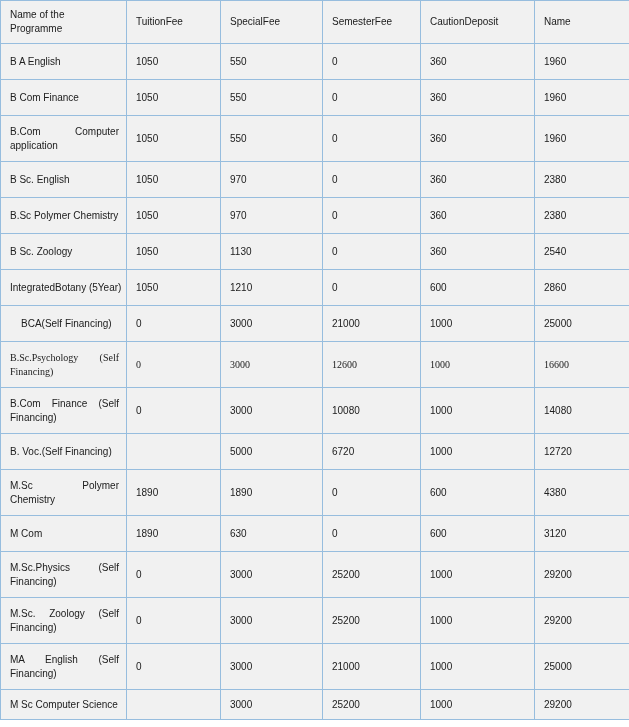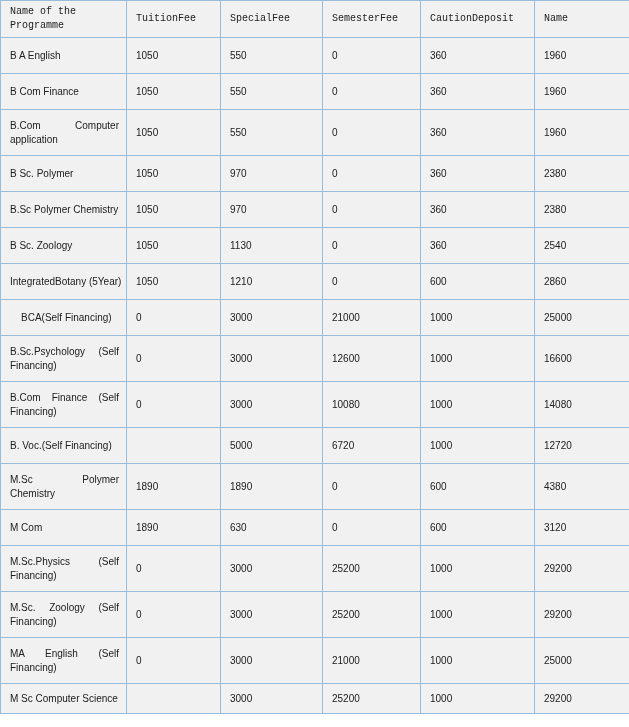--- a/index.html
+++ b/index.html
@@ -46,21 +46,21 @@
 <table class="fees">
   <colgroup>
       <col style="width: 126px;">
       <col style="width: 94px;">
       <col style="width: 102px;">
       <col style="width: 98px;">
       <col style="width: 114px;">
       <col style="width: 95px;">
     </colgroup>
   <thead>
-    <tr style="height: 37px; font-family: Liberation Mono, monospace;">
+    <tr style="height: 43px;">
         <th>
           <span class="jline2">Name of the</span>
           <span class="jline2">Programme</span>
         </th>
         <th>TuitionFee</th>
         <th>SpecialFee</th>
         <th>SemesterFee</th>
         <th>CautionDeposit</th>
         <th>Name</th>
       </tr>
@@ -87,21 +87,21 @@
           <span class="jline">B.Com Computer</span>
           <span class="jline2">application</span>
         </td>
         <td>1050</td>
         <td>550</td>
         <td>0</td>
         <td>360</td>
         <td>1960</td>
       </tr>
       <tr style="height: 36px;">
-        <td style="white-space: nowrap;">B Sc. Polymer</td>
+        <td style="white-space: nowrap;">B Sc. English</td>
         <td>1050</td>
         <td>970</td>
         <td>0</td>
         <td>360</td>
         <td>2380</td>
       </tr>
       <tr style="height: 36px;">
         <td style="white-space: nowrap;">B.Sc Polymer Chemistry</td>
         <td>1050</td>
         <td>970</td>
@@ -126,21 +126,21 @@
         <td>2860</td>
       </tr>
       <tr style="height: 36px;">
         <td style="white-space: nowrap; padding-left: 20px;">BCA(Self Financing)</td>
         <td>0</td>
         <td>3000</td>
         <td>21000</td>
         <td>1000</td>
         <td>25000</td>
       </tr>
-      <tr style="height: 46px;">
+      <tr style="height: 46px; font-family: Liberation Serif, serif;">
         <td>
           <span class="jline">B.Sc.Psychology (Self</span>
           <span class="jline2">Financing)</span>
         </td>
         <td>0</td>
         <td>3000</td>
         <td>12600</td>
         <td>1000</td>
         <td>16600</td>
       </tr>

